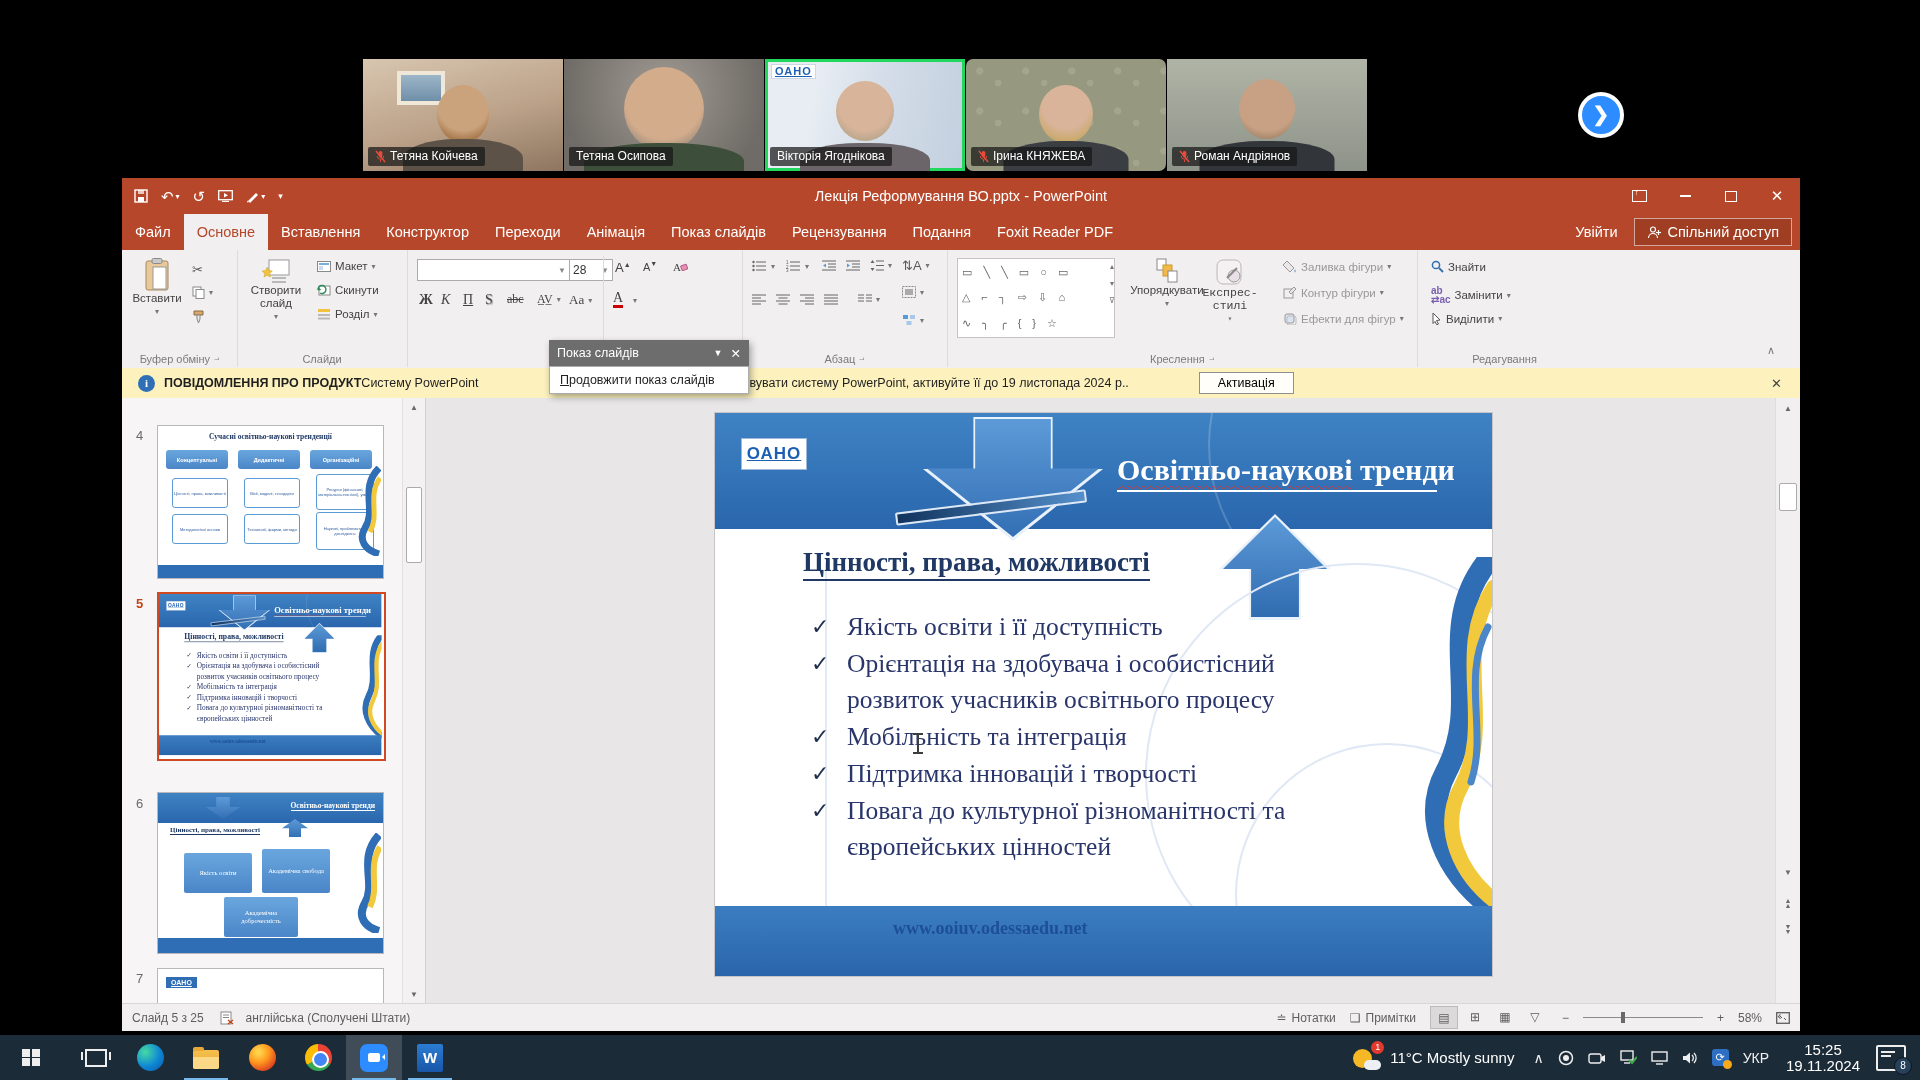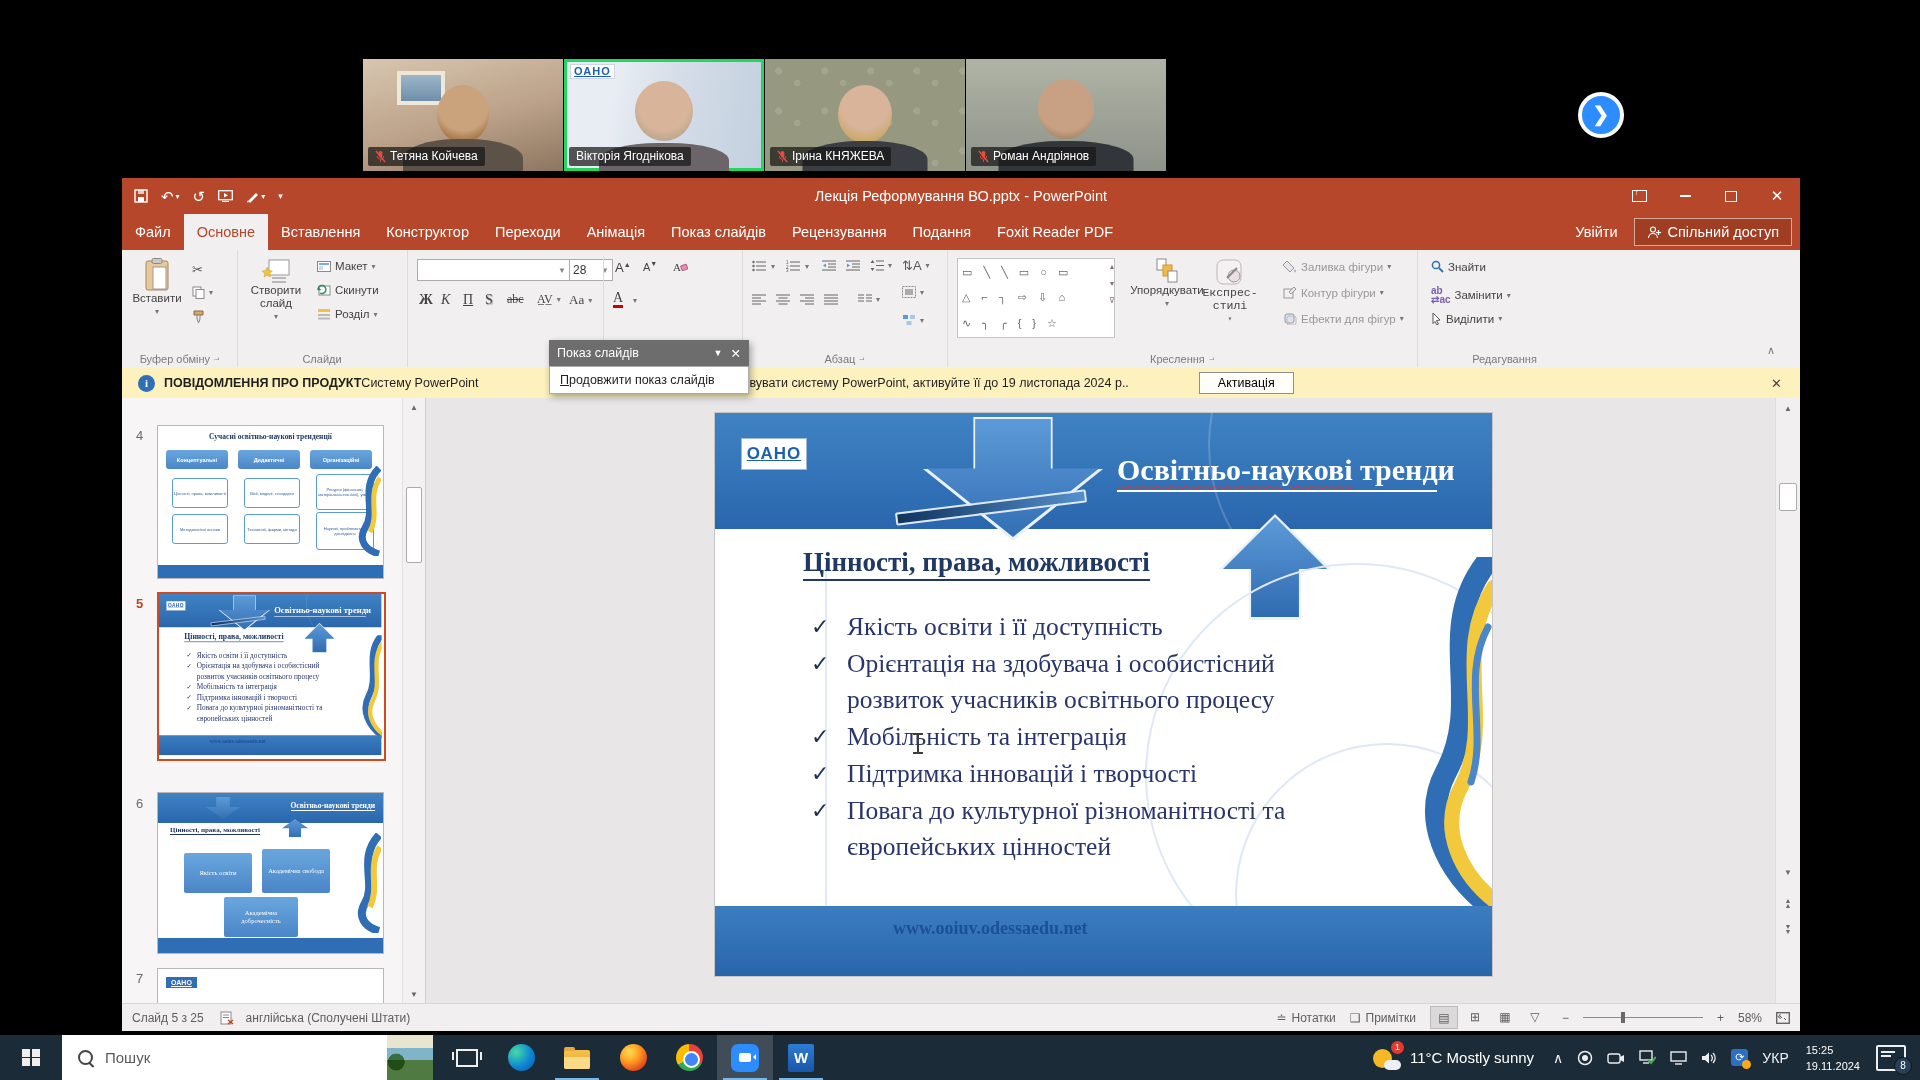--- a/index.html
+++ b/index.html
@@ -11,21 +11,21 @@
   .tile{position:relative;width:200px;height:112px;overflow:hidden;background:#222;flex:0 0 auto;}
   .tile.active{box-shadow:inset 0 0 0 3px #21d75e;}
   .head{position:absolute;left:50%;transform:translateX(-50%);border-radius:50%;}
   .torso{position:absolute;left:50%;transform:translateX(-50%);border-radius:46% 46% 0 0;}
   .pill{position:absolute;left:5px;bottom:5px;background:rgba(22,22,22,.72);color:#fff;
         font-size:12px;line-height:14px;padding:2px 7px 3px;display:flex;align-items:center;gap:4px;
         border-radius:2px;white-space:nowrap;max-width:190px;overflow:hidden;z-index:5;}
   .t1{background:linear-gradient(165deg,#d8c6b0,#bba188 55%,#8d7560);}
   .t2{background:radial-gradient(circle at 50% 30%,#a19b93,#6f6b66 80%);}
   .t3{background:linear-gradient(100deg,#e8edf3 25%,#d4dde8 55%,#c3cfdf);}
-  .t4g{background:#96997f;background-image:radial-gradient(circle at 30% 30%,#a3a68c 8%,transparent 9%),radial-gradient(circle at 70% 60%,#a3a68c 8%,transparent 9%);background-size:46px 40px;}
+  .t4g{background:#96997f;background-image:radial-gradient(circle at 30% 30%,#a3a68c 8%,transparent 9%),radial-gradient(circle at 70% 60%,#a3a68c 8%,transparent 9%);background-size:46px 40px;border-radius:7px;}
   .t5g{background:#3a3a3c;}
   .t6g{background:linear-gradient(#b0b4a6,#8e938a);}
   .iphone-big{position:absolute;left:10px;top:38px;color:#fff;font-size:21px;font-weight:bold;white-space:nowrap;}
   .minilogo{position:absolute;left:6px;top:5px;background:#fff;border:1px solid #cdd7e4;color:#1d5fb0;
             font-weight:bold;font-size:11px;padding:0 3px 1px;letter-spacing:1px;text-decoration:underline;}
   .frame{position:absolute;left:34px;top:12px;width:40px;height:26px;background:linear-gradient(#9db6c8,#6f8fa8);border:4px solid #efe8d8;}
   #nextbtn{left:1578px;top:92px;width:46px;height:46px;border-radius:50%;background:#2d8cff;
            border:4px solid #fff;box-sizing:border-box;display:flex;align-items:center;justify-content:center;}
   #nextbtn span{color:#fff;font-size:20px;font-weight:bold;transform:translateY(-1px);}
   
@@ -177,21 +177,21 @@
   .wordic{width:26px;height:28px;background:linear-gradient(#2b7cd3,#1856a8);border-radius:2px;color:#fff;font-weight:bold;font-size:15px;
           display:flex;align-items:center;justify-content:center;}
   .tray{margin-left:auto;display:flex;align-items:center;gap:0;}
   .trayitem{height:45px;display:flex;align-items:center;justify-content:center;padding:0 7px;font-size:14px;color:#f0f0f0;}
   .weath{display:flex;align-items:center;gap:9px;padding:0 12px;font-size:15px;}
   .wicon{position:relative;width:28px;height:26px;}
   .wsun{position:absolute;left:0;top:4px;width:19px;height:19px;border-radius:50%;background:#f7b825;}
   .wcloud{position:absolute;right:0;bottom:1px;width:17px;height:10px;border-radius:8px;background:#ecf0f4;}
   .wbadge{position:absolute;right:-3px;top:-4px;width:13px;height:13px;border-radius:50%;background:#e23b2e;color:#fff;
           font-size:9px;display:flex;align-items:center;justify-content:center;}
-  .clock{text-align:left;font-size:11px;line-height:16px;padding:0 10px;}
+  .clock{text-align:center;font-size:15px;line-height:16px;padding:0 10px;}
   .action{position:relative;width:26px;height:22px;border:2px solid #eee;border-radius:2px;margin:0 14px 0 6px;}
   .action i{position:absolute;left:3px;height:2px;background:#eee;}
   .abadge{position:absolute;right:-8px;bottom:-6px;width:16px;height:16px;border-radius:50%;background:#27415a;color:#fff;
           font-size:10px;display:flex;align-items:center;justify-content:center;border:1px solid #0d1620;}
   .syncic{width:17px;height:17px;background:#2d6fc2;border-radius:3px;position:relative;color:#fff;font-size:11px;display:flex;align-items:center;justify-content:center;}
   .syncic::after{content:"";position:absolute;right:-3px;bottom:-3px;width:9px;height:9px;border-radius:50%;background:#f7a81b;}
   .micoff{flex:0 0 auto;display:block;}
 </style>
 </head>
 <body>
@@ -206,20 +206,27 @@
       <svg class="micoff" width="11" height="13" viewBox="0 0 12 14">
           <rect x="4" y="1" width="4" height="7" rx="2" fill="#e84c3c"></rect>
           <path d="M2.5,6.5 a3.5,3.5 0 0 0 7,0" stroke="#e84c3c" fill="none"></path>
           <line x1="6" y1="10.5" x2="6" y2="13" stroke="#e84c3c"></line>
           <line x1="1" y1="1" x2="11" y2="13" stroke="#e84c3c" stroke-width="1.6"></line>
         </svg>
       <span>Тетяна Койчева</span>
     </div>
   </div>
 
+  <div class="tile t2">
+    <div class="head" style="top:8px;width:80px;height:84px;background:radial-gradient(circle at 50% 40%,#d3ac8c 60%,#93857a 85%);"></div>
+    <div class="torso" style="bottom:-12px;width:160px;height:40px;background:#3d4f3a;"></div>
+    <div class="pill">
+      <span>Тетяна Осипова</span>
+    </div>
+  </div>
 
   <div class="tile t3 active">
     <div class="minilogo">ОАНО</div>
     <div class="head" style="top:22px;width:58px;height:60px;background:radial-gradient(circle at 50% 40%,#d8b49a 55%,#b7a68c 80%);"></div>
     <div class="torso" style="bottom:-10px;width:130px;height:38px;background:#6b6468;"></div>
     <div class="pill">
       <span>Вікторія Ягоднікова</span>
     </div>
   </div>
 
@@ -864,25 +871,20 @@
 
 <div id="task" class="a">
   <div class="tslot" style="width:62px;">
     <span class="winlogo">
         <i></i>
         <i></i>
         <i></i>
         <i></i>
       </span>
   </div>
-  <div class="searchbox">
-    <span class="mag"></span>
-    <span>Пошук</span>
-    <span class="bingpic"></span>
-  </div>
   <div class="tslot" style="width:52px;margin-left:8px;">
       <span class="tvicon"></span>
     </div>
   <div class="tslot" style="width:56px;">
       <span class="cicon edge"></span>
     </div>
   <div class="tslot run" style="width:56px;">
       <span class="folder"></span>
     </div>
   <div class="tslot" style="width:56px;">

